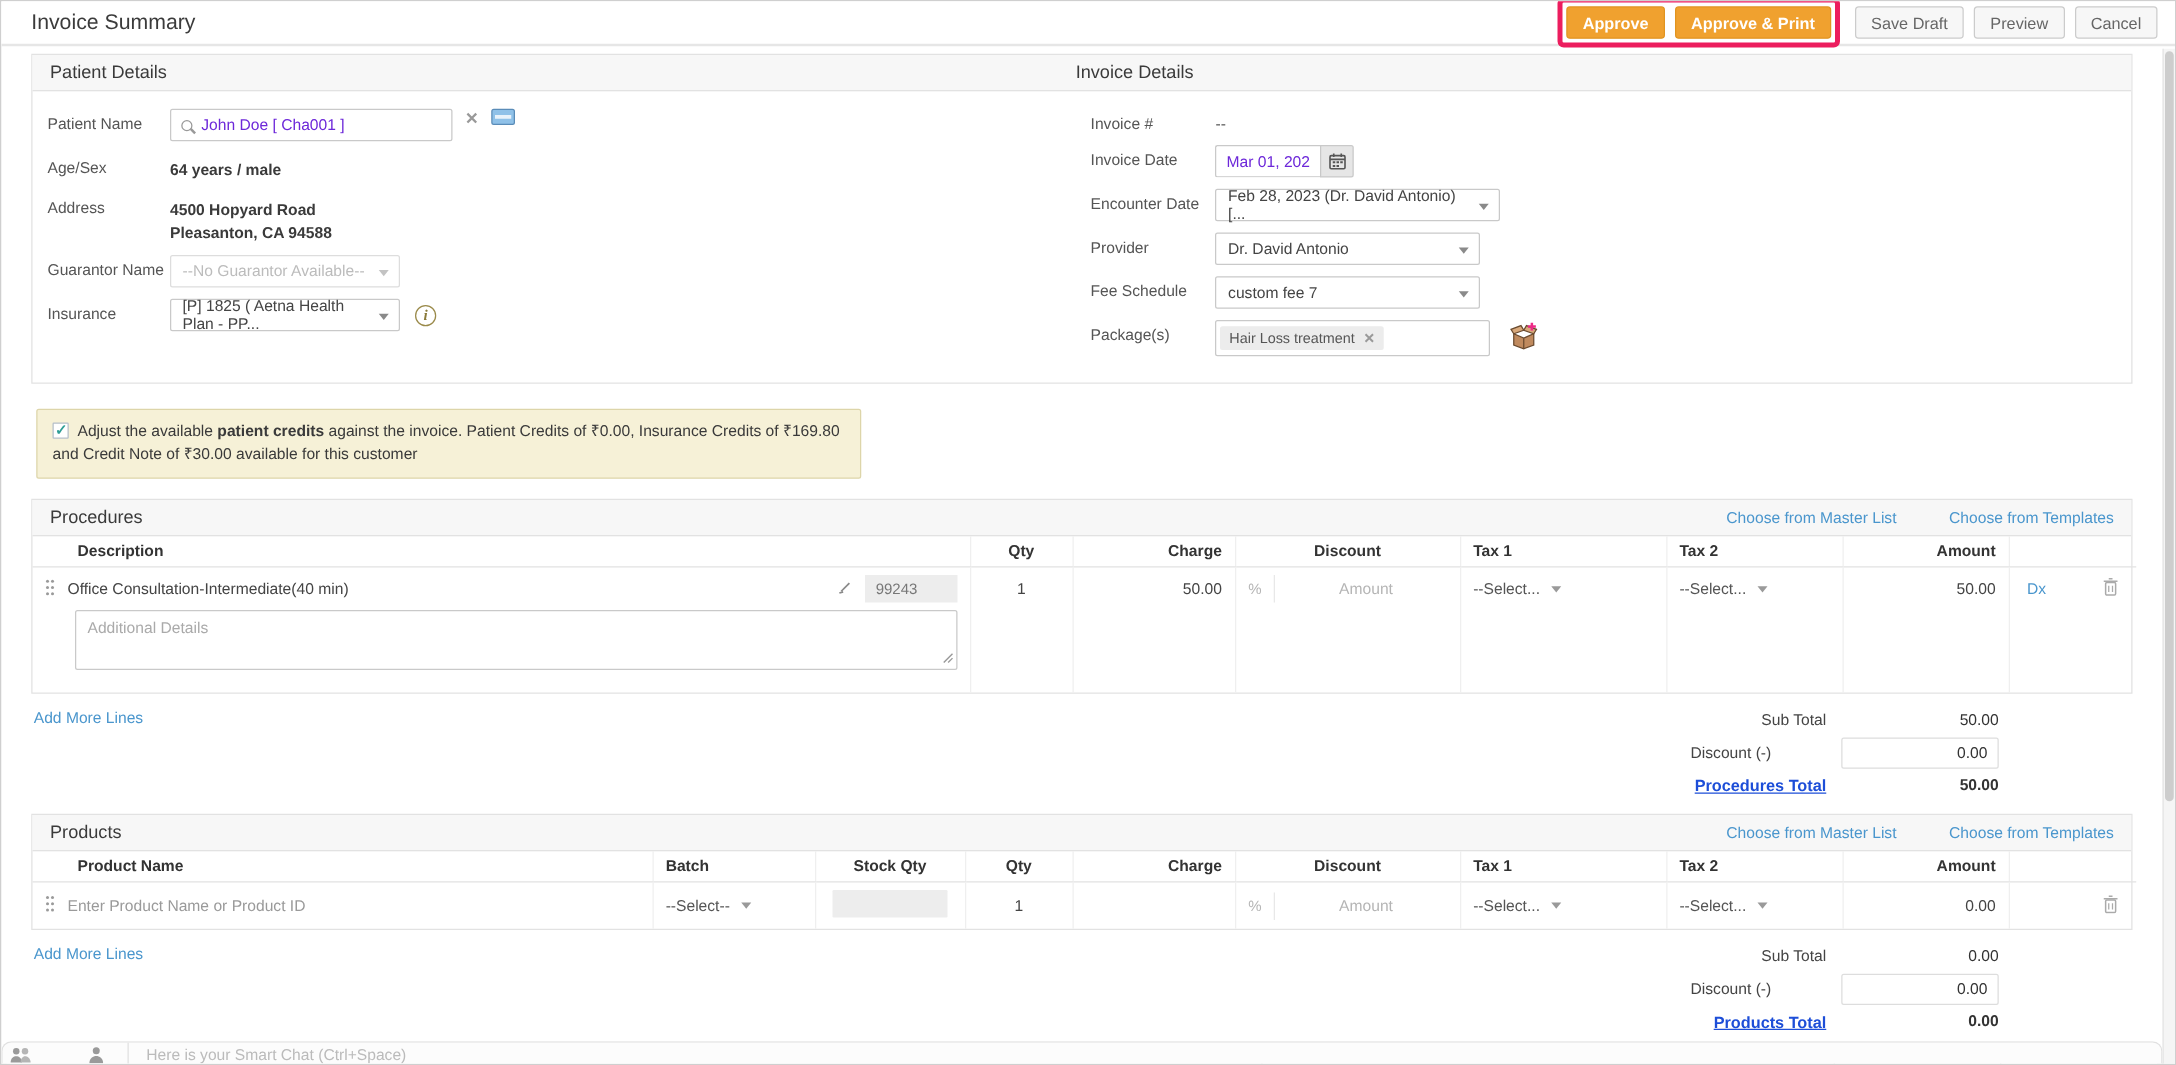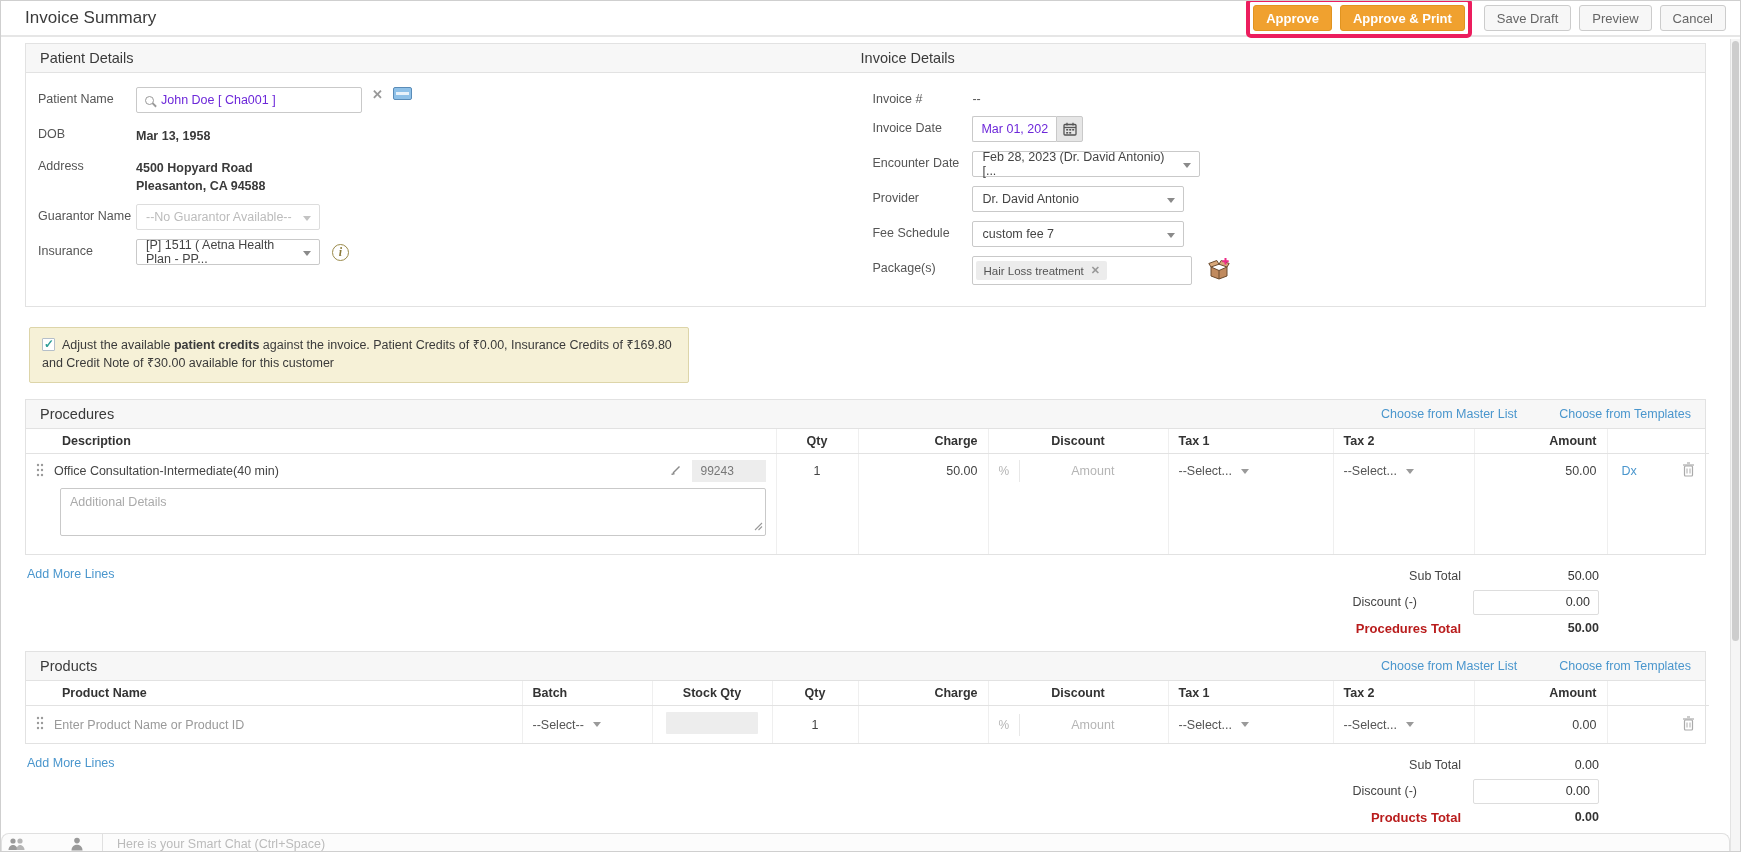--- a/index.html
+++ b/index.html
@@ -106,21 +106,21 @@
   .trash-btn { cursor:pointer; margin-left:auto; }
   
   .section-footer { display:flex; align-items:flex-start; margin:8px 0 0 2px; }
   .add-more { margin-top:4px; }
   .totals { margin-left:auto; padding-right:107px; }
   .totals-row { display:flex; align-items:center; justify-content:flex-end; height:26px; }
   .totals-label { color:#444; font-size:12.5px; margin-right:42px; }
   .totals-value { width:96px; text-align:right; font-size:12.5px; color:#333; }
   .discount-input { width:126px; height:25px; border:1px solid #ddd; border-radius:2px; text-align:right;
     font-family:inherit; font-size:12.5px; color:#333; padding:0 8px; outline:none; margin-left:14px; }
-  .totals-row.grand b { font-size:13px; color:#b91c1c; }
+  .totals-row.grand b { font-size:13px; color:#1d4ed8;text-decoration:underline; }
   .totals-value.bold { font-weight:bold; }
   .mt16 { margin-top:16px; }
   
   .payment { display:flex; margin-top:16px; }
   .pay-left { flex:1; }
   .pay-title { font-size:14.5px; font-weight:bold; color:#3a3a3a; margin:4px 0 10px 4px; }
   .grand-table { width:592px; border:1px solid #ddd; margin-right:105px; flex:none; }
   .grand-row { display:flex; border-bottom:1px solid #ddd; }
   .grand-row:last-child { border-bottom:none; }
   .grand-label-cell { flex:1; text-align:right; padding:11px 14px; border-right:1px solid #ddd; }
@@ -165,41 +165,41 @@
         <div class="field-row">
           <span class="field-label">Patient Name</span>
           <div class="text-input patient-name-input">
             <span class="search-glyph"></span>
             <input type="text" value="John Doe [ Cha001 ]" style="">
           </div>
           <span class="clear-x">✕</span>
           <span class="card-glyph"></span>
         </div>
         <div class="field-row">
-          <span class="field-label">DOB</span>
-          <span class="field-value">Mar 13, 1958</span>
+          <span class="field-label">Age/Sex</span>
+          <span class="field-value">64 years / male</span>
         </div>
         <div class="field-row">
           <span class="field-label">Address</span>
           <span class="field-value">
             <span>4500 Hopyard Road</span><br>
             <span>Pleasanton, CA 94588</span>
           </span>
         </div>
         <div class="field-row">
           <span class="field-label">Guarantor Name</span>
           <div class="select-box select-disabled w226">
             <span>--No Guarantor Available--</span>
             <span class="caret"></span>
           </div>
         </div>
         <div class="field-row">
           <span class="field-label">Insurance</span>
           <div class="select-box w226">
-            <span>[P] 1511 ( Aetna Health Plan - PP...</span>
+            <span>[P] 1825 ( Aetna Health Plan - PP...</span>
             <span class="caret"></span>
           </div>
           <span class="info-icon">i</span>
         </div>
       </div>
 
       <div class="details-col col-right">
         <div class="field-row">
           <span class="field-label">Invoice #</span>
           <span class="plain-value">--</span>

